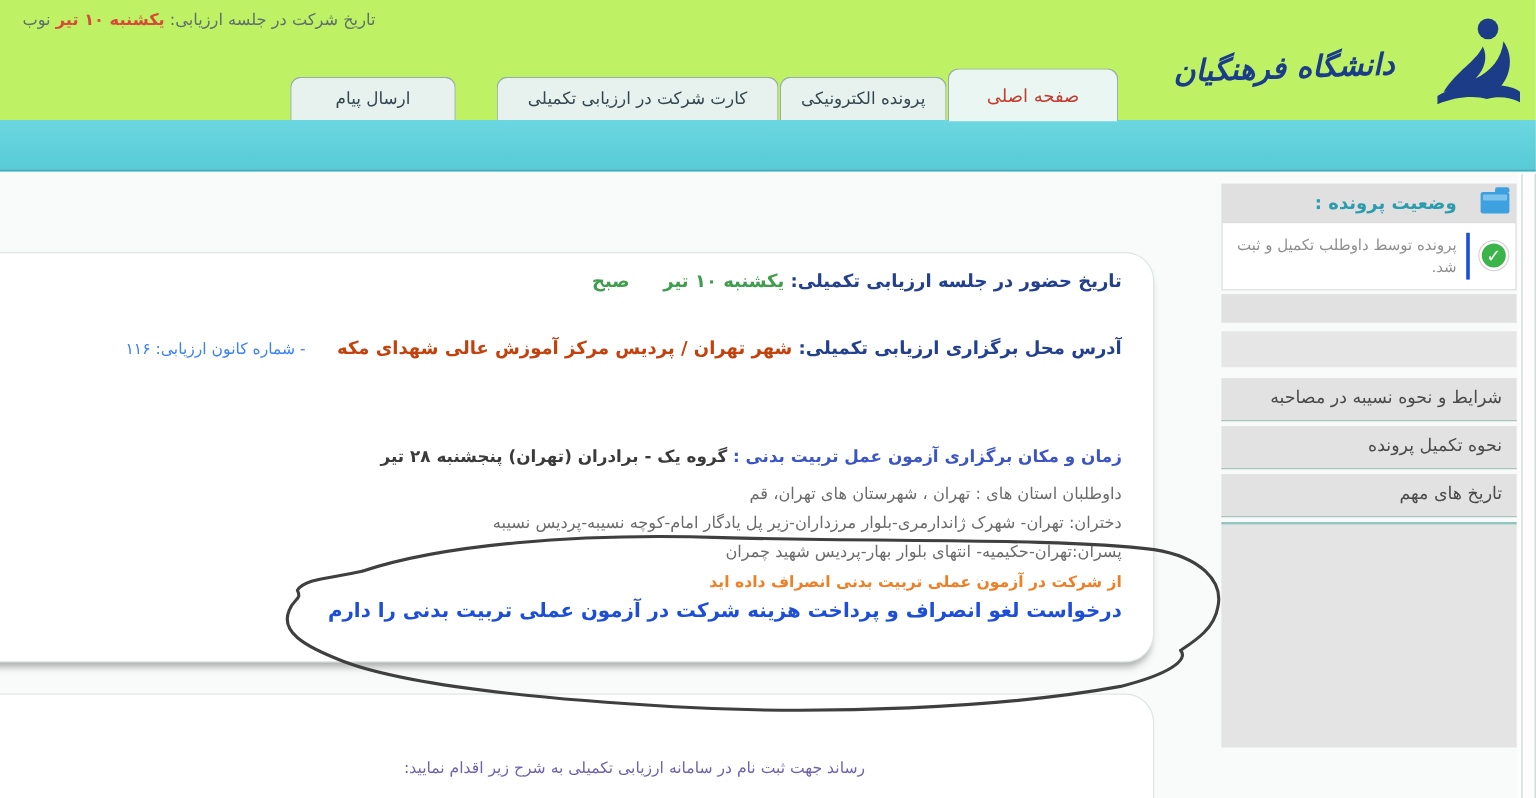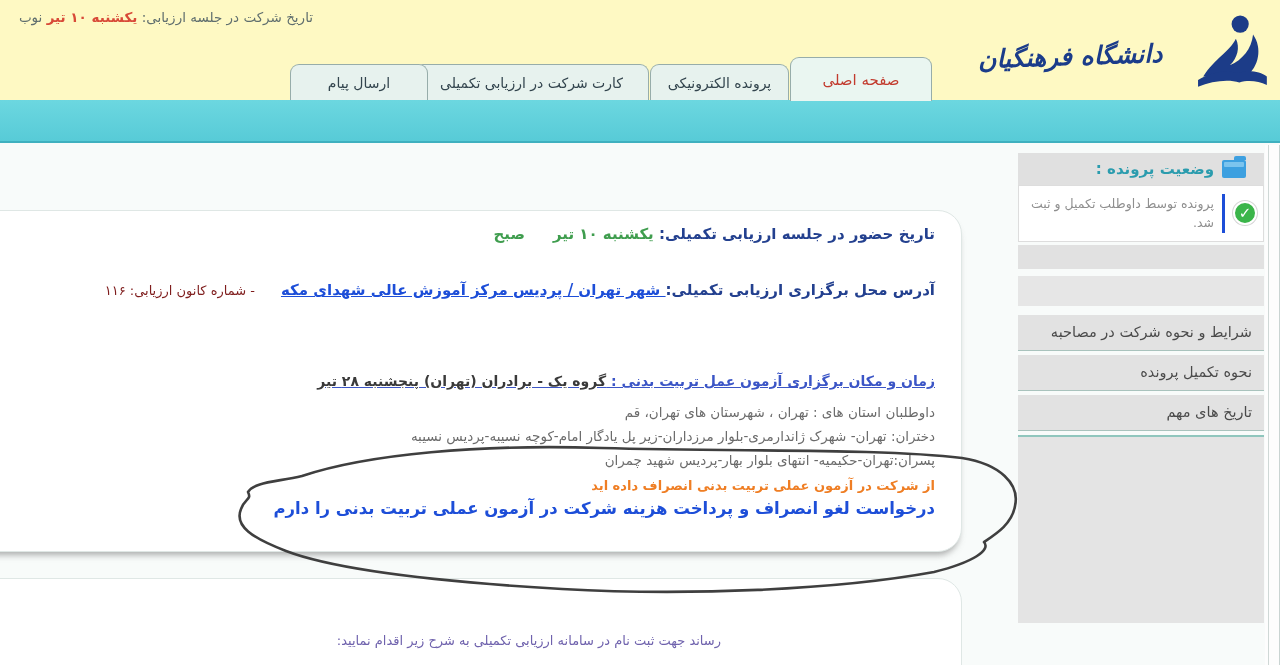--- a/index.html
+++ b/index.html
@@ -4,41 +4,41 @@
 <style>
   * { margin:0; padding:0; box-sizing:border-box; }
   html,body { width:1280px; height:665px; }
   body {
     position:relative; overflow:hidden;
     font-family:"DejaVu Sans", sans-serif;
     direction:rtl;
     background:#f8fbfa;
   }
   
-  .header { position:absolute; top:0; left:0; width:1280px; height:100px; background:#fef9c3; }
+  .header { position:absolute; top:0; left:0; width:1280px; height:100px; background:#bef264; }
   .top-notice { position:absolute; top:9px; right:967px; white-space:nowrap; font-size:13.5px; color:#5f6e6e; }
   .top-notice .red { color:#d84a38; font-weight:bold; }
   .brand-title { position:absolute; top:20px; right:102px; font-size:16px; font-weight:bold; color:#16357f; white-space:nowrap; }
   .brand-univ { position:absolute; top:42px; right:118px; font-size:25px; font-weight:bold; font-style:italic;
                 color:#1b3c8a; font-family:"DejaVu Serif", serif; transform:rotate(-2deg); white-space:nowrap; }
   .logo { position:absolute; top:5px; right:8px; width:86px; height:88px; }
   
   .tab { position:absolute; background:#e7f2ee; border:1px solid #97adaa; border-bottom:none;
          border-radius:9px 9px 0 0; display:flex; align-items:center; justify-content:center;
          font-size:14px; color:#33454e; white-space:nowrap; cursor:pointer; }
   .tab-home  { top:57px; right:348px; width:142px; height:44px; background:#eaf6f1; color:#c23b2e; font-size:15px; z-index:3; }
   .tab-efile { top:64px; right:491px; width:139px; height:37px; }
   .tab-card  { top:64px; right:631px; width:235px; height:37px; }
-  .tab-msg   { top:64px; right:852px; width:138px; height:37px;text-align:center; }
+  .tab-msg   { top:64px; right:900px; width:138px; height:37px;text-align:center; }
   
   .tealbar { position:absolute; top:100px; left:0; width:1280px; height:43px;
              background:linear-gradient(#6cd7e0,#57cbd7); border-bottom:2px solid #3fb0bf; z-index:2; }
   
   .sidebar { position:absolute; top:153px; right:16px; width:246px; }
-  .sb-header { height:32px; background:#e0e0e0; display:flex; align-items:center; gap:8px; padding:0 18px; }
+  .sb-header { height:32px; background:#e0e0e0; display:flex; align-items:center; gap:20px; padding:0 6px; }
   .sb-header .txt { color:#2b9cae; font-weight:bold; font-size:15px; }
   .folder { width:24px; height:18px; background:#3da0e0; border-radius:2px; position:relative; flex:0 0 auto; }
   .folder::before { content:""; position:absolute; top:-4px; right:0; width:12px; height:4px; background:#3da0e0; border-radius:2px 2px 0 0; }
   .folder::after { content:""; position:absolute; top:2px; left:2px; right:2px; height:5px; background:#7cc4ee; border-radius:1px; }
   .sb-status { background:#fff; border:1px solid #ddd; display:flex; align-items:center; gap:8px; padding:8px 6px; min-height:56px; }
   .check { width:24px; height:24px; border-radius:50%; background:#3bb54a; color:#fff; display:flex; align-items:center;
            justify-content:center; font-size:15px; font-weight:bold; flex:0 0 auto; border:2px solid #fff; box-shadow:0 0 0 1px #d6d6d6; }
   .sb-status .txt { color:#8f8f8f; font-size:12.5px; line-height:1.55; border-right:3px solid #1d4ed8; padding-right:8px; }
   .sb-fill1 { height:24px; background:#e1e1e1; margin-top:3px; }
   .sb-fill2 { height:30px; background:#e6e6e6; margin-top:7px; }
@@ -50,23 +50,23 @@
   .scroll-strip::after { content:""; position:absolute; top:0; bottom:0; left:3px; width:1px; background:#cfd8d6; }
   
   .card { position:absolute; left:-34px; width:996px; background:#fff; border:1px solid #dfe7e5; }
   .card1 { top:210px; height:342px; border-radius:24px; box-shadow:0 6px 6px -3px rgba(110,110,110,.55); }
   .card2 { top:578px; height:112px; border-radius:24px 24px 0 0; }
   .line { position:absolute; right:26px; white-space:nowrap; }
   .l-attendance { top:14px;  font-size:15px; font-weight:bold; color:#23408f; }
   .l-attendance .green { color:#3f9d4e; }
   .l-attendance .shift { margin-right:28px; }
   .l-address { top:70px; font-size:15px; font-weight:bold; color:#23408f; }
-  .l-address .green { color:#1d4ed8;text-decoration:underline; }
-  .l-address .center-no { color:#7f1d1d; font-weight:normal; font-size:13px; margin-right:26px; }
-  .l-exam { top:162px; font-size:14px; color:#3b55c6; font-weight:bold;text-decoration:underline; }
+  .l-address .green { color:#c2410c; }
+  .l-address .center-no { color:#3b82f6; font-weight:normal; font-size:13px; margin-right:26px; }
+  .l-exam { top:162px; font-size:14px; color:#3b55c6; font-weight:bold; }
   .l-exam .val { color:#3a3a3a; }
   .gray-line { font-size:13.5px; color:#6b6b6b; }
   .l-prov  { top:193px; }
   .l-girls { top:217px; }
   .l-boys  { top:241px; }
   .l-orange { top:267px; font-size:13px; font-weight:600; color:#ef7e24; }
   .l-request { top:288px; font-size:16.5px; font-weight:bold; color:#1d4ed8; cursor:pointer; }
   
   .circle-svg { position:absolute; left:218px; top:438px; width:812px; height:168px; z-index:6; pointer-events:none; }
   
@@ -102,21 +102,21 @@
     <span class="folder"></span>
     <span class="txt">وضعیت پرونده :</span>
   </div>
   <div class="sb-status">
     <span class="check">✓</span>
     <span class="txt">پرونده توسط داوطلب تکمیل و ثبت شد.</span>
   </div>
   <div class="sb-fill1"></div>
   <div class="sb-fill2"></div>
   <div class="sb-menu">
-    <div class="sb-item">شرایط و نحوه شرکت در مصاحبه</div>
+    <div class="sb-item">شرایط و نحوه نسیبه در مصاحبه</div>
     <div class="sb-item">نحوه تکمیل پرونده</div>
     <div class="sb-item">تاریخ های مهم</div>
   </div>
   <div class="sb-bigfill"></div>
 </div>
 
 <div class="card card1">
   <div class="line l-attendance"><span>تاریخ حضور در جلسه ارزیابی تکمیلی:</span><span class="green"> یکشنبه ۱۰ تیر</span><span class="green shift">صبح</span></div>
 
   <div class="line l-address"><span>آدرس محل برگزاری ارزیابی تکمیلی:</span><span class="green"> شهر تهران / پردیس مرکز آموزش عالی شهدای مکه</span><span class="center-no">- شماره کانون ارزیابی: ۱۱۶</span></div>

